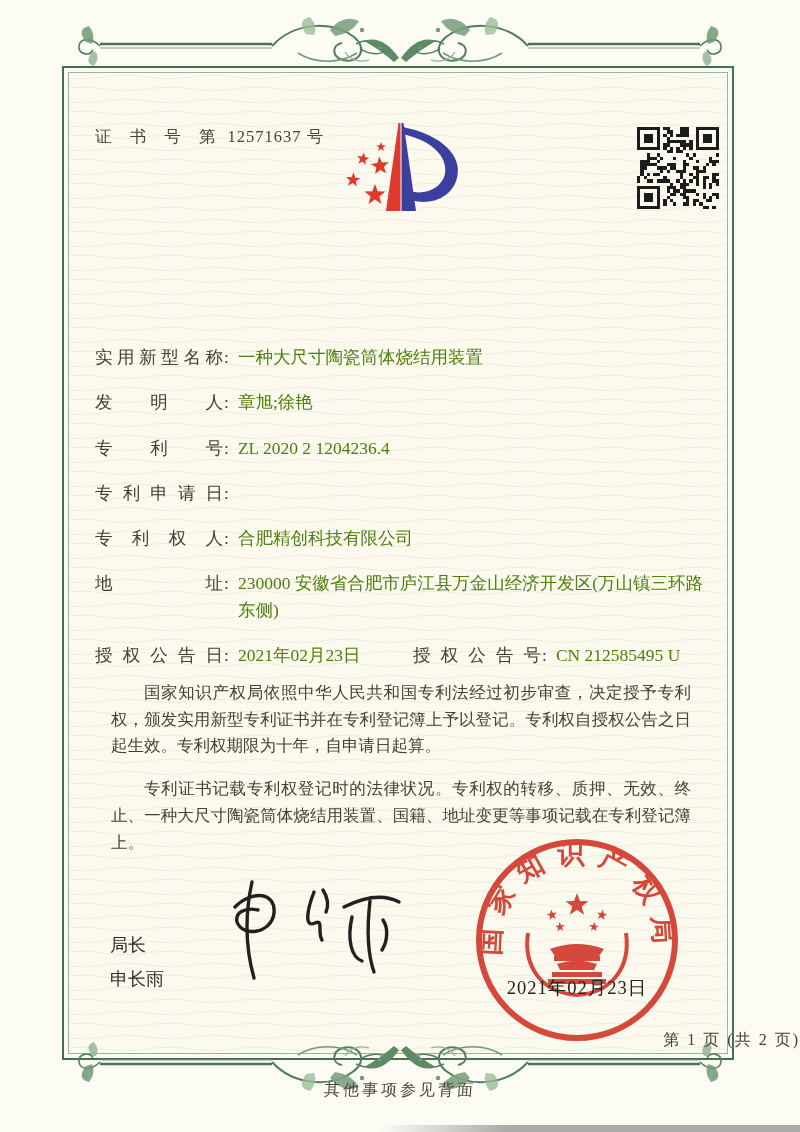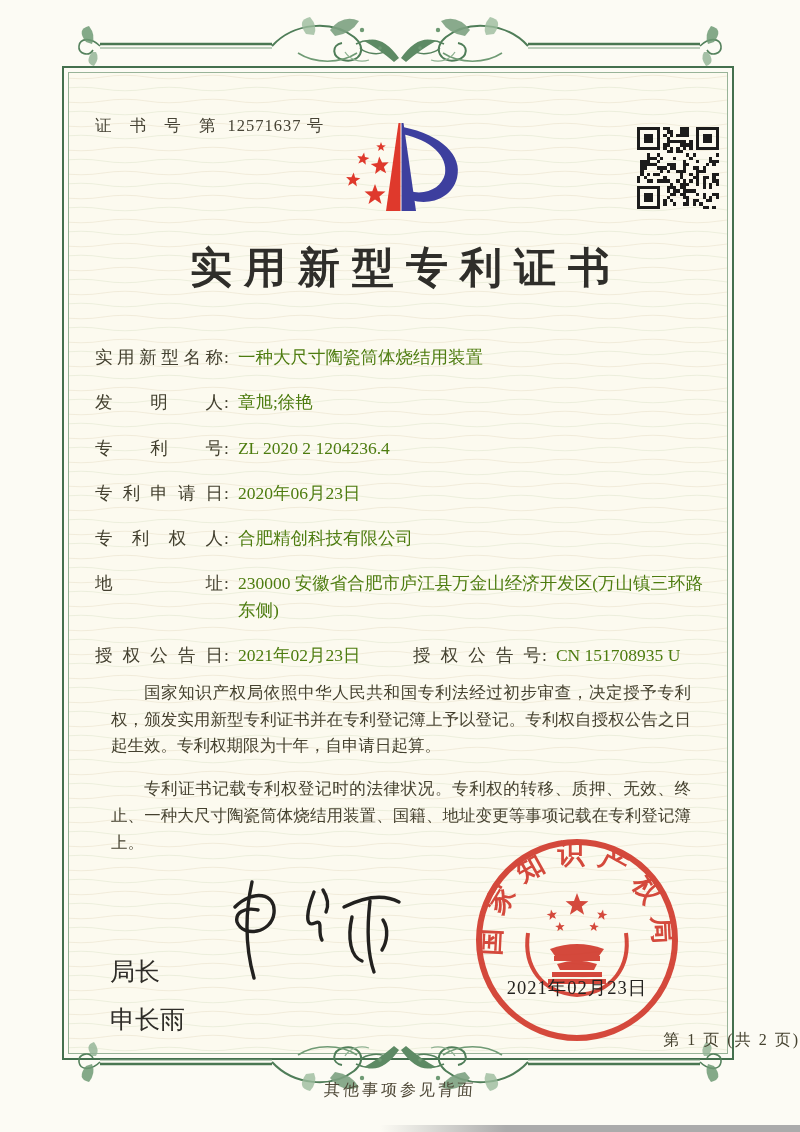--- a/index.html
+++ b/index.html
@@ -11,42 +11,42 @@
   }
   
   .frame-outer{position:absolute;left:62px;top:66px;width:672px;height:994px;
     border:2.5px solid #44704e;box-sizing:border-box;}
   .frame-inner{position:absolute;left:68px;top:72px;width:660px;height:982px;
     border:1px solid #98b398;box-sizing:border-box;overflow:hidden;background:#fcfaef;}
   .waves{position:absolute;left:0;top:0;}
   .ornaments{position:absolute;left:0;top:0;pointer-events:none;}
   .content{position:absolute;left:0;top:0;width:800px;height:1132px;}
 
-  .cert-no{position:absolute;left:95px;top:115px;font-size:16.5px;letter-spacing:1px;color:#474436;}
+  .cert-no{position:absolute;left:95px;top:126px;font-size:16.5px;letter-spacing:1px;color:#474436;}
   .cert-no .sp{letter-spacing:7px;}
   .logo{position:absolute;left:330px;top:106px;}
   .qr{position:absolute;left:637px;top:127px;width:82px;height:82px;}
 
   .title{position:absolute;left:0;top:240px;width:800px;text-align:center;
     font-size:42px;font-weight:bold;letter-spacing:12px;color:#2f2e2a;text-indent:12px;}
 
   .fields{position:absolute;left:95px;top:344px;width:614px;font-size:17.5px;line-height:1.5;}
   .frow{display:flex;margin-bottom:19px;align-items:flex-start;}
   .flabel{display:inline-block;width:128px;text-align:justify;text-align-last:justify;flex:none;color:#43402f;}
   .fcolon{flex:none;margin:0 9px 0 1px;color:#43402f;}
   .fvalue{flex:1;color:#4d7c0f;}
   .grant-row{display:flex;margin-top:0;}
   .gpair{display:flex;align-items:center;}
   .gpair.first{width:318px;flex:none;}
 
   .body-text{position:absolute;left:95px;top:664px;width:612px;font-size:16.5px;
     line-height:1.62;text-align:justify;color:#45412f;}
   .body-text p{margin:16px;text-indent:2em;}
 
-  .signer{position:absolute;left:110px;top:948px;font-size:25px;color:#2f2d28;line-height:1.9;}
+  .signer{position:absolute;left:110px;top:928px;font-size:18px;color:#2f2d28;line-height:1.9;}
   .signature{position:absolute;left:222px;top:872px;}
   .seal-wrap{position:absolute;left:468px;top:833px;width:218px;height:218px;}
   .seal-date{position:absolute;left:470px;top:975px;width:214px;text-align:center;
     font-size:18.5px;color:#23221f;letter-spacing:1px;z-index:5;}
 
   .page-num{position:absolute;left:0;top:1030px;width:800px;text-align:right;font-size:16px;color:#45422f;letter-spacing:2px;}
   .back-note{position:absolute;left:0;top:1080px;width:800px;text-align:center;font-size:16px;color:#4e4837;letter-spacing:3px;transform:skewX(-4deg);}
   .scan-edge{position:absolute;right:0;bottom:0;width:420px;height:7px;
     background:linear-gradient(to right,rgba(150,150,150,0),#ababab 30%);}
 </style>
@@ -462,63 +462,61 @@
         <rect x="2" y="24" width="1" height="1" fill="#1c1c1c"></rect>
         <rect x="3" y="24" width="1" height="1" fill="#1c1c1c"></rect>
         <rect x="4" y="24" width="1" height="1" fill="#1c1c1c"></rect>
         <rect x="5" y="24" width="1" height="1" fill="#1c1c1c"></rect>
         <rect x="6" y="24" width="1" height="1" fill="#1c1c1c"></rect>
         <rect x="20" y="24" width="1" height="1" fill="#1c1c1c"></rect>
         <rect x="21" y="24" width="1" height="1" fill="#1c1c1c"></rect>
         <rect x="23" y="24" width="1" height="1" fill="#1c1c1c"></rect>
       </svg>
 
-    <div class="title">实用新型专利证书</div>
 
     <div class="fields" id="fields">
         <div class="frow">
           <span class="flabel">实用新型名称</span>
           <span class="fcolon">:</span>
           <span class="fvalue">一种大尺寸陶瓷筒体烧结用装置</span>
         </div>
         <div class="frow">
           <span class="flabel">发明人</span>
           <span class="fcolon">:</span>
           <span class="fvalue">章旭;徐艳</span>
         </div>
         <div class="frow">
           <span class="flabel">专利号</span>
           <span class="fcolon">:</span>
           <span class="fvalue">ZL 2020 2 1204236.4</span>
         </div>
         <div class="frow">
           <span class="flabel">专利申请日</span>
           <span class="fcolon">:</span>
-          <span class="fvalue">2020年06月23日</span>
         </div>
         <div class="frow">
           <span class="flabel">专利权人</span>
           <span class="fcolon">:</span>
           <span class="fvalue">合肥精创科技有限公司</span>
         </div>
         <div class="frow">
           <span class="flabel">地址</span>
           <span class="fcolon">:</span>
           <span class="fvalue">230000 安徽省合肥市庐江县万金山经济开发区(万山镇三环路东侧)</span>
         </div>
         <div class="frow grant-row">
           <span class="gpair first">
             <span class="flabel">授权公告日</span>
             <span class="fcolon">:</span>
             <span class="fvalue">2021年02月23日</span>
           </span>
           <span class="gpair">
             <span class="flabel">授权公告号</span>
             <span class="fcolon">:</span>
-            <span class="fvalue">CN 151708935 U</span>
+            <span class="fvalue">CN 212585495 U</span>
           </span>
         </div>
       </div>
 
     <div class="body-text">
       <p>国家知识产权局依照中华人民共和国专利法经过初步审查，决定授予专利权，颁发实用新型专利证书并在专利登记簿上予以登记。专利权自授权公告之日起生效。专利权期限为十年，自申请日起算。</p>
       <p>专利证书记载专利权登记时的法律状况。专利权的转移、质押、无效、终止、一种大尺寸陶瓷筒体烧结用装置、国籍、地址变更等事项记载在专利登记簿上。</p>
     </div>
 
     <div class="signer">

